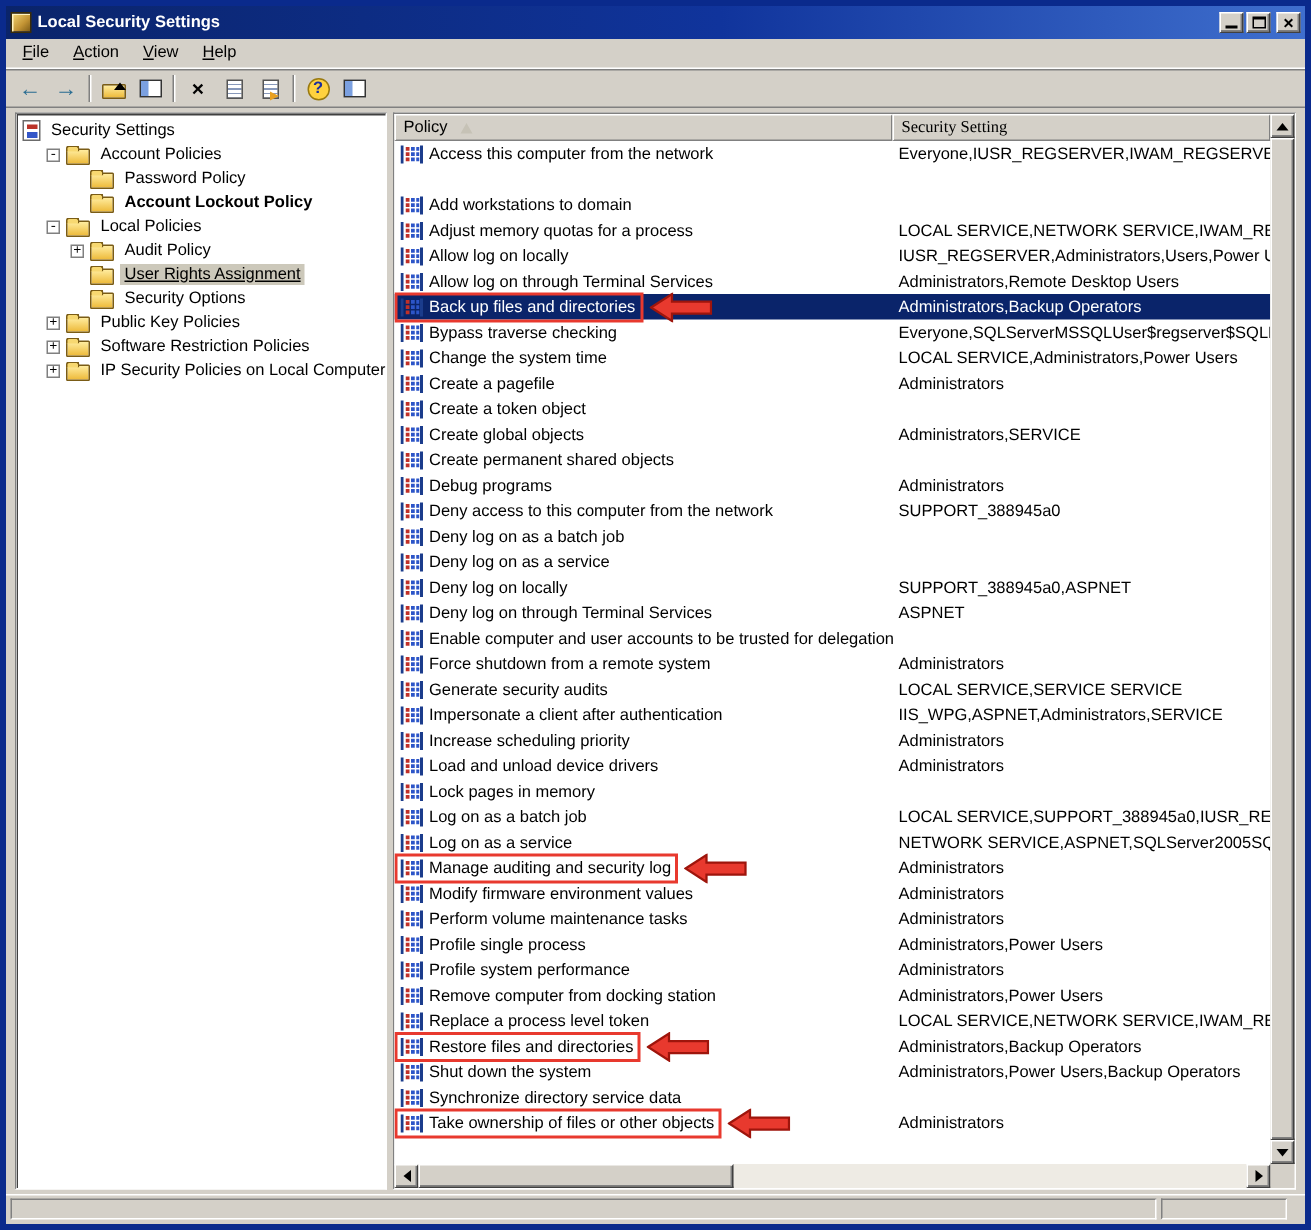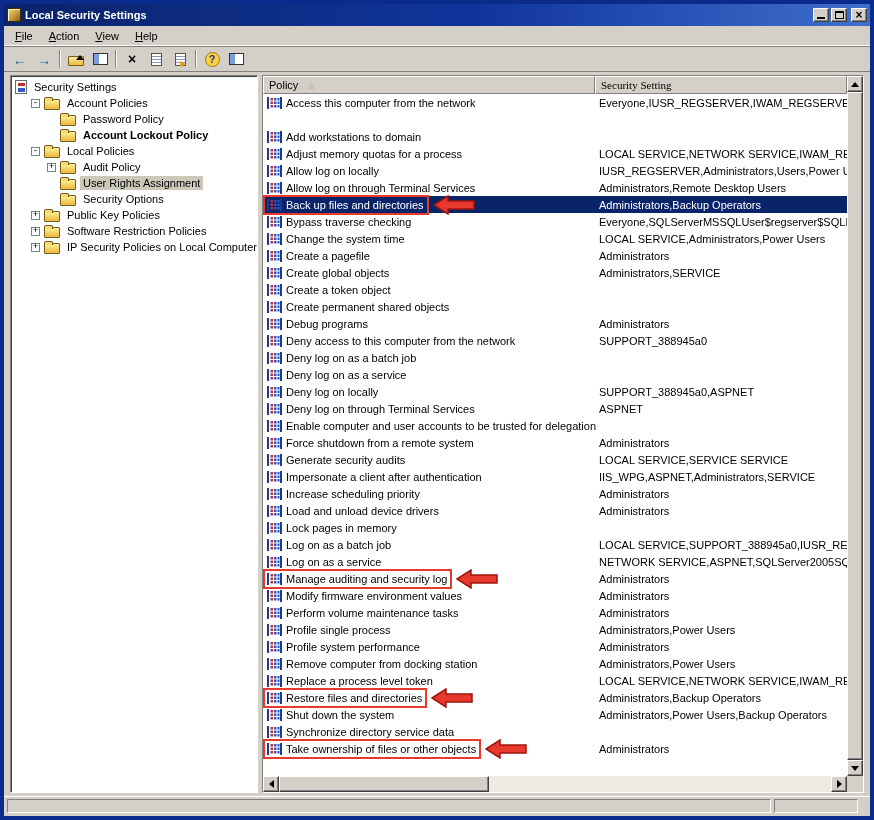--- a/index.html
+++ b/index.html
@@ -41,21 +41,21 @@
     display: flex; align-items: center; justify-content: center;
     color: #000;
   }
   .tbtn.close { margin-left: 2px; }
   .glyph-min { position: absolute; left: 3px; bottom: 2px; width: 8px; height: 2px; background: #000; }
   .glyph-max { width: 9px; height: 8px; border: 1px solid #000; border-top: 2px solid #000; }
   .glyph-close { font: bold 12px/10px "Liberation Sans", sans-serif; }
 
   
   .menubar {
-    height: 20px; flex: none; display: flex; align-items: center;
+    height: 20px; flex: none; display: flex; 
     padding-left: 3px; border-bottom: 1px solid #fff;
   }
   .menu-item { display: inline-block; padding: 3px 8px; cursor: default; }
   .menu-item::first-letter { text-decoration: underline; }
 
   
   .toolbar {
     height: 26px; flex: none; display: flex; align-items: center;
     padding: 1px 4px; border-top: 1px solid #808080; border-bottom: 1px solid #808080;
     background: #d4d0c8;
@@ -115,21 +115,21 @@
     background: linear-gradient(#ffec9e, #edba3a); border: 1px solid #7a5c16; border-radius: 1px;
   }
   .icon-folder .shape::before {
     content: ""; position: absolute; top: -3px; left: -1px; width: 7px; height: 3px;
     background: #f7d871; border: 1px solid #7a5c16; border-bottom: none; border-radius: 2px 2px 0 0;
   }
   .icon-security .shape { width: 12px; height: 14px; background: #fff; border: 1px solid #6b6b6b; position: relative; }
   .icon-security .shape::before { content: ""; position: absolute; left: 2px; top: 2px; width: 7px; height: 3px; background: #bb3328; }
   .icon-security .shape::after { content: ""; position: absolute; left: 2px; top: 7px; width: 7px; height: 4px; background: #3356c8; }
   .tlabel { padding: 1px 3px; }
-  .titem.selected .tlabel { background: #ccc8ba; }
+  .titem.selected .tlabel { background: #ccc8ba; text-decoration: underline; }
 
   
   .list-pane { flex: 1; min-width: 0; background: #fff; display: flex; flex-direction: column; }
   .list-body { flex: 1; min-height: 0; display: flex; }
   .list-content { flex: 1; min-width: 0; display: flex; flex-direction: column; background: #fff; }
   .list-header { height: 18px; flex: none; display: flex; background: #d4d0c8; }
   .hcell {
     display: flex; align-items: center; padding: 1px 5px;
     border: 1px solid; border-color: #fff #808080 #808080 #fff;
     background: #d4d0c8; overflow: hidden; white-space: nowrap;
@@ -609,52 +609,52 @@
             <rect x="7" y="2" width="2.5" height="2.5" fill="#2c55c8"></rect>
             <rect x="10.5" y="2" width="2" height="2.5" fill="#2c55c8"></rect>
             <rect x="3.5" y="5.5" width="2.5" height="2.5" fill="#c03028"></rect>
             <rect x="7" y="5.5" width="2.5" height="2.5" fill="#2c55c8"></rect>
             <rect x="10.5" y="5.5" width="2" height="2.5" fill="#2c55c8"></rect>
             <rect x="3.5" y="9" width="2.5" height="2.5" fill="#c03028"></rect>
             <rect x="7" y="9" width="2.5" height="2.5" fill="#2c55c8"></rect>
             <rect x="10.5" y="9" width="2" height="2.5" fill="#2c55c8"></rect>
           </svg>
         </span>
+        <span class="policy-text">Create a token object</span>
+      </span>
+
+    </div>
+    <div class="cell-setting">
+      <span class="setting-text"></span>
+    </div>
+  </div>
+              <div class="lrow">
+    <div class="cell-policy">
+      <span class="pwrap">
+        <span class="policy-icon">
+          <svg width="15" height="14" viewBox="0 0 15 14">
+            <rect x="0" y="1" width="2" height="12" fill="#1b3c8c"></rect>
+            <rect x="13" y="1" width="2" height="12" fill="#1b3c8c"></rect>
+            <rect x="3.5" y="2" width="2.5" height="2.5" fill="#c03028"></rect>
+            <rect x="7" y="2" width="2.5" height="2.5" fill="#2c55c8"></rect>
+            <rect x="10.5" y="2" width="2" height="2.5" fill="#2c55c8"></rect>
+            <rect x="3.5" y="5.5" width="2.5" height="2.5" fill="#c03028"></rect>
+            <rect x="7" y="5.5" width="2.5" height="2.5" fill="#2c55c8"></rect>
+            <rect x="10.5" y="5.5" width="2" height="2.5" fill="#2c55c8"></rect>
+            <rect x="3.5" y="9" width="2.5" height="2.5" fill="#c03028"></rect>
+            <rect x="7" y="9" width="2.5" height="2.5" fill="#2c55c8"></rect>
+            <rect x="10.5" y="9" width="2" height="2.5" fill="#2c55c8"></rect>
+          </svg>
+        </span>
         <span class="policy-text">Create global objects</span>
       </span>
 
     </div>
     <div class="cell-setting">
       <span class="setting-text">Administrators,SERVICE</span>
-    </div>
-  </div>
-              <div class="lrow">
-    <div class="cell-policy">
-      <span class="pwrap">
-        <span class="policy-icon">
-          <svg width="15" height="14" viewBox="0 0 15 14">
-            <rect x="0" y="1" width="2" height="12" fill="#1b3c8c"></rect>
-            <rect x="13" y="1" width="2" height="12" fill="#1b3c8c"></rect>
-            <rect x="3.5" y="2" width="2.5" height="2.5" fill="#c03028"></rect>
-            <rect x="7" y="2" width="2.5" height="2.5" fill="#2c55c8"></rect>
-            <rect x="10.5" y="2" width="2" height="2.5" fill="#2c55c8"></rect>
-            <rect x="3.5" y="5.5" width="2.5" height="2.5" fill="#c03028"></rect>
-            <rect x="7" y="5.5" width="2.5" height="2.5" fill="#2c55c8"></rect>
-            <rect x="10.5" y="5.5" width="2" height="2.5" fill="#2c55c8"></rect>
-            <rect x="3.5" y="9" width="2.5" height="2.5" fill="#c03028"></rect>
-            <rect x="7" y="9" width="2.5" height="2.5" fill="#2c55c8"></rect>
-            <rect x="10.5" y="9" width="2" height="2.5" fill="#2c55c8"></rect>
-          </svg>
-        </span>
-        <span class="policy-text">Create a token object</span>
-      </span>
-
-    </div>
-    <div class="cell-setting">
-      <span class="setting-text"></span>
     </div>
   </div>
               <div class="lrow">
     <div class="cell-policy">
       <span class="pwrap">
         <span class="policy-icon">
           <svg width="15" height="14" viewBox="0 0 15 14">
             <rect x="0" y="1" width="2" height="12" fill="#1b3c8c"></rect>
             <rect x="13" y="1" width="2" height="12" fill="#1b3c8c"></rect>
             <rect x="3.5" y="2" width="2.5" height="2.5" fill="#c03028"></rect>

